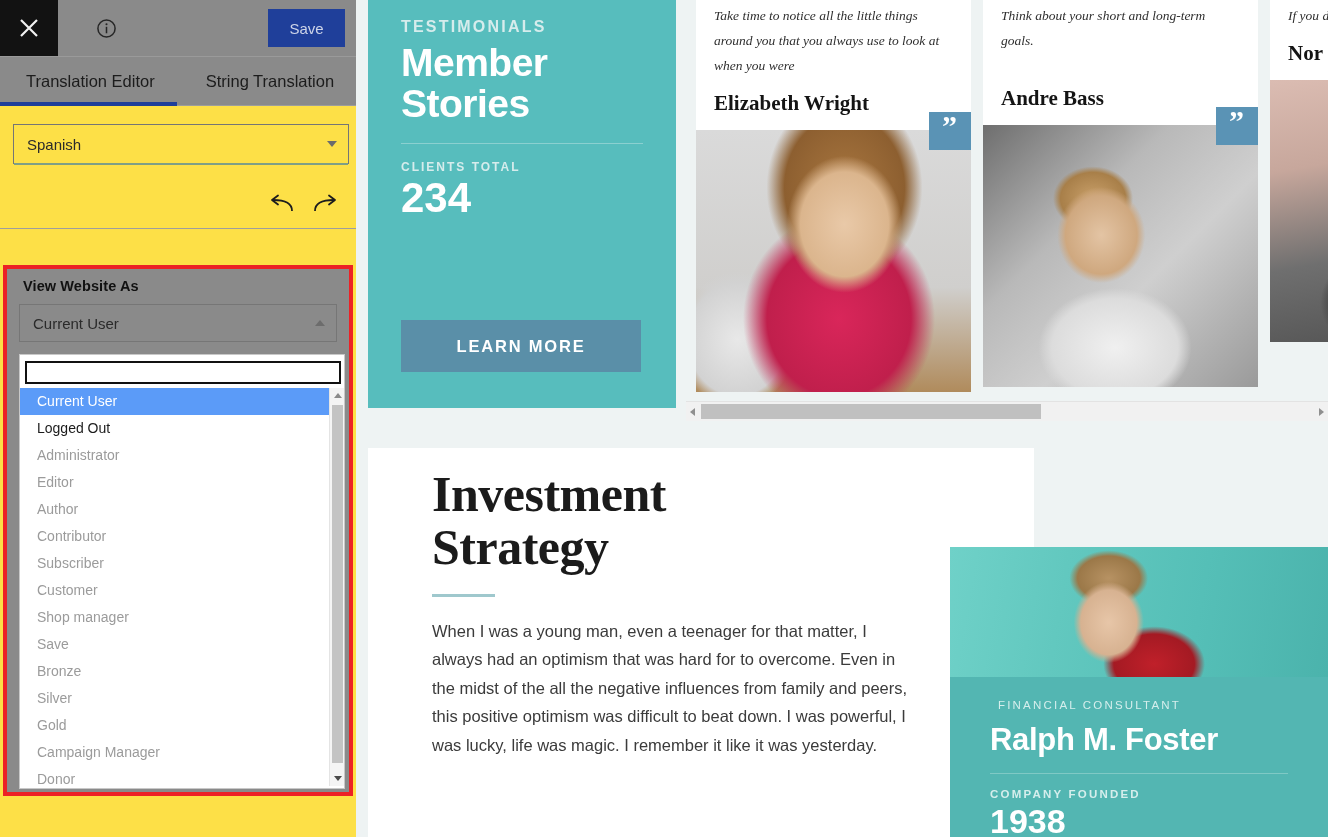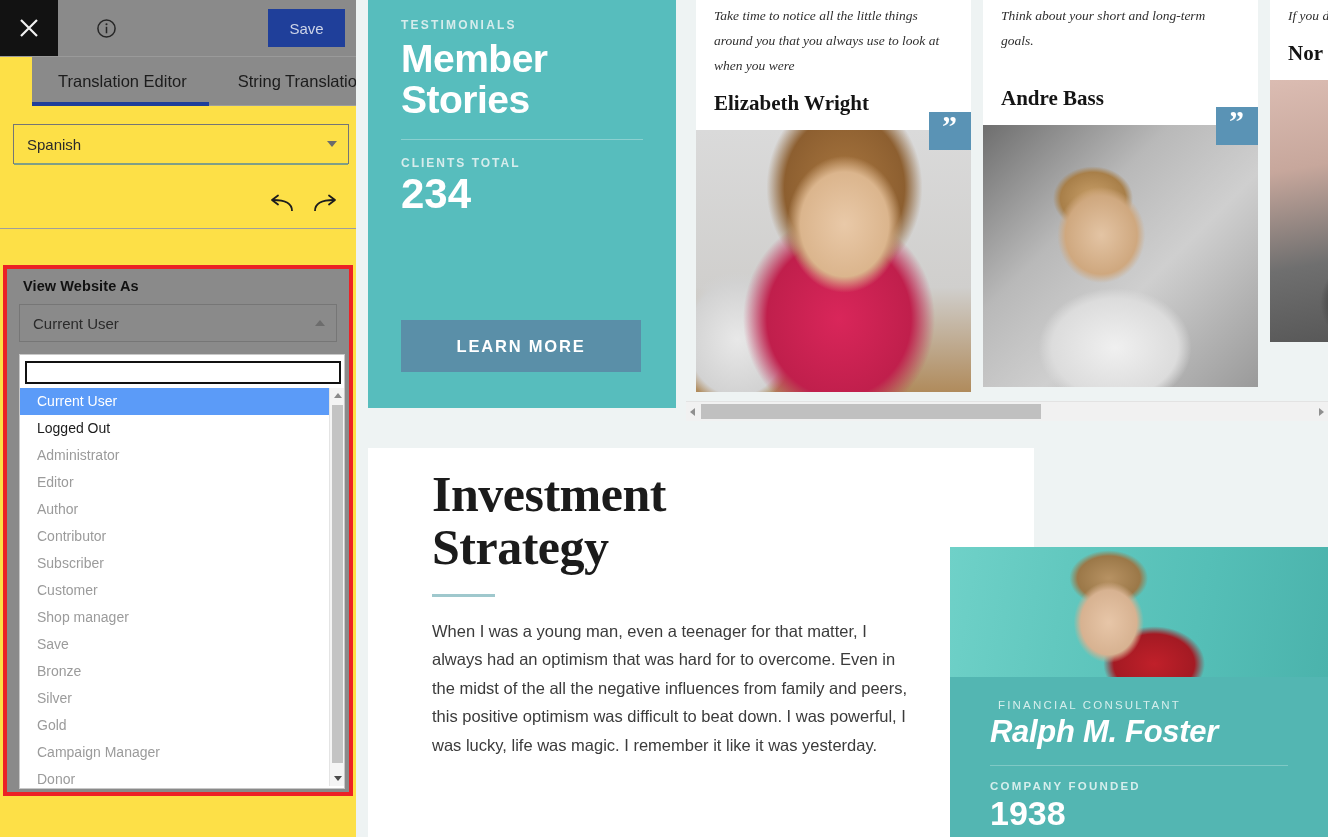--- a/index.html
+++ b/index.html
@@ -45,21 +45,21 @@
     font-family: "Liberation Sans", sans-serif;
     display: flex; align-items: center; justify-content: center;
     cursor: pointer;
   }
   .lp-divider { height: 1px; background: #9a9a9a; width: 356px; }
 
   .tabs {
     position: relative;
     height: 49px; width: 356px;
     background: #8a8a8a;
-    display: flex; align-items: center; margin-left: 32px;
+    display: flex; align-items: center;
   }
   .tab {
     font-size: 16.5px; color: #1c1c1c;
     cursor: pointer; position: relative;
     height: 49px; display: flex; align-items: center;
   }
   .tab.t1 { padding-left: 26px; padding-right: 26px; }
   .tab.t2 { padding-left: 25px; }
   .tab-underline {
     position: absolute; left: 0; bottom: 0;
@@ -210,21 +210,21 @@
 
   
   .hero {
     position: absolute; left: 12px; top: 0;
     width: 308px; height: 408px;
     background: #57bdbd;
     color: #fff;
     padding: 18px 33px 0 33px;
   }
   .hero-eyebrow {
-    font-size: 12px; font-weight: bold; letter-spacing: 2.2px;
+    font-size: 16px; font-weight: bold; letter-spacing: 2.2px;
     color: #d6ecec;
   }
   .hero-title {
     font-size: 39px; font-weight: bold; line-height: 1.06;
     margin-top: 6px; letter-spacing: -0.5px;
   }
   .hero-rule { height: 1px; background: #8bd0d0; margin: 18px 0 16px 0; }
   .hero-sub {
     font-size: 12px; font-weight: bold; letter-spacing: 2px;
     color: #d6ecec;
@@ -346,21 +346,21 @@
     background:
       radial-gradient(ellipse 45px 52px at 42% 58%, #e7c6a8 0%, #d7b291 62%, rgba(215,178,145,0) 78%),
       radial-gradient(ellipse 48px 34px at 42% 24%, #b79263 0%, #9b7848 65%, rgba(155,120,72,0) 82%),
       radial-gradient(ellipse 62px 46px at 54% 90%, #c0202a 0%, #a41a23 65%, rgba(164,26,35,0) 82%),
       linear-gradient(100deg, #6fd1c8 0%, #62c8bf 30%, #55bfb7 65%, #4bb3ac 100%);
   }
   .cons-body {
     background: #53b6b2; padding: 22px 40px 0 40px; height: 160px; color: #fff;
   }
   .cons-eyebrow { font-size: 11.5px; font-weight: normal; letter-spacing: 2.2px; color: #d5eeec; margin-left: 8px; }
-  .cons-name { font-size: 31px; font-weight: bold; margin-top: 3px; letter-spacing: -0.3px; font-style: italic; }
+  .cons-name { font-size: 31px; font-weight: bold; margin-top: 11px; letter-spacing: -0.3px; }
   .cons-rule { height: 1px; background: #7fc9c5; margin: 15px 0 14px 0; }
   .cons-sub { font-size: 11.5px; font-weight: bold; letter-spacing: 2.2px; color: #d5eeec; }
   .cons-year { font-size: 34px; font-weight: bold; margin-top: 2px; }
 
   
   .seam-v {
     position: absolute; left: 0; top: 0; width: 12px; height: 837px;
     background: #eef3f3;
   }
 </style>

